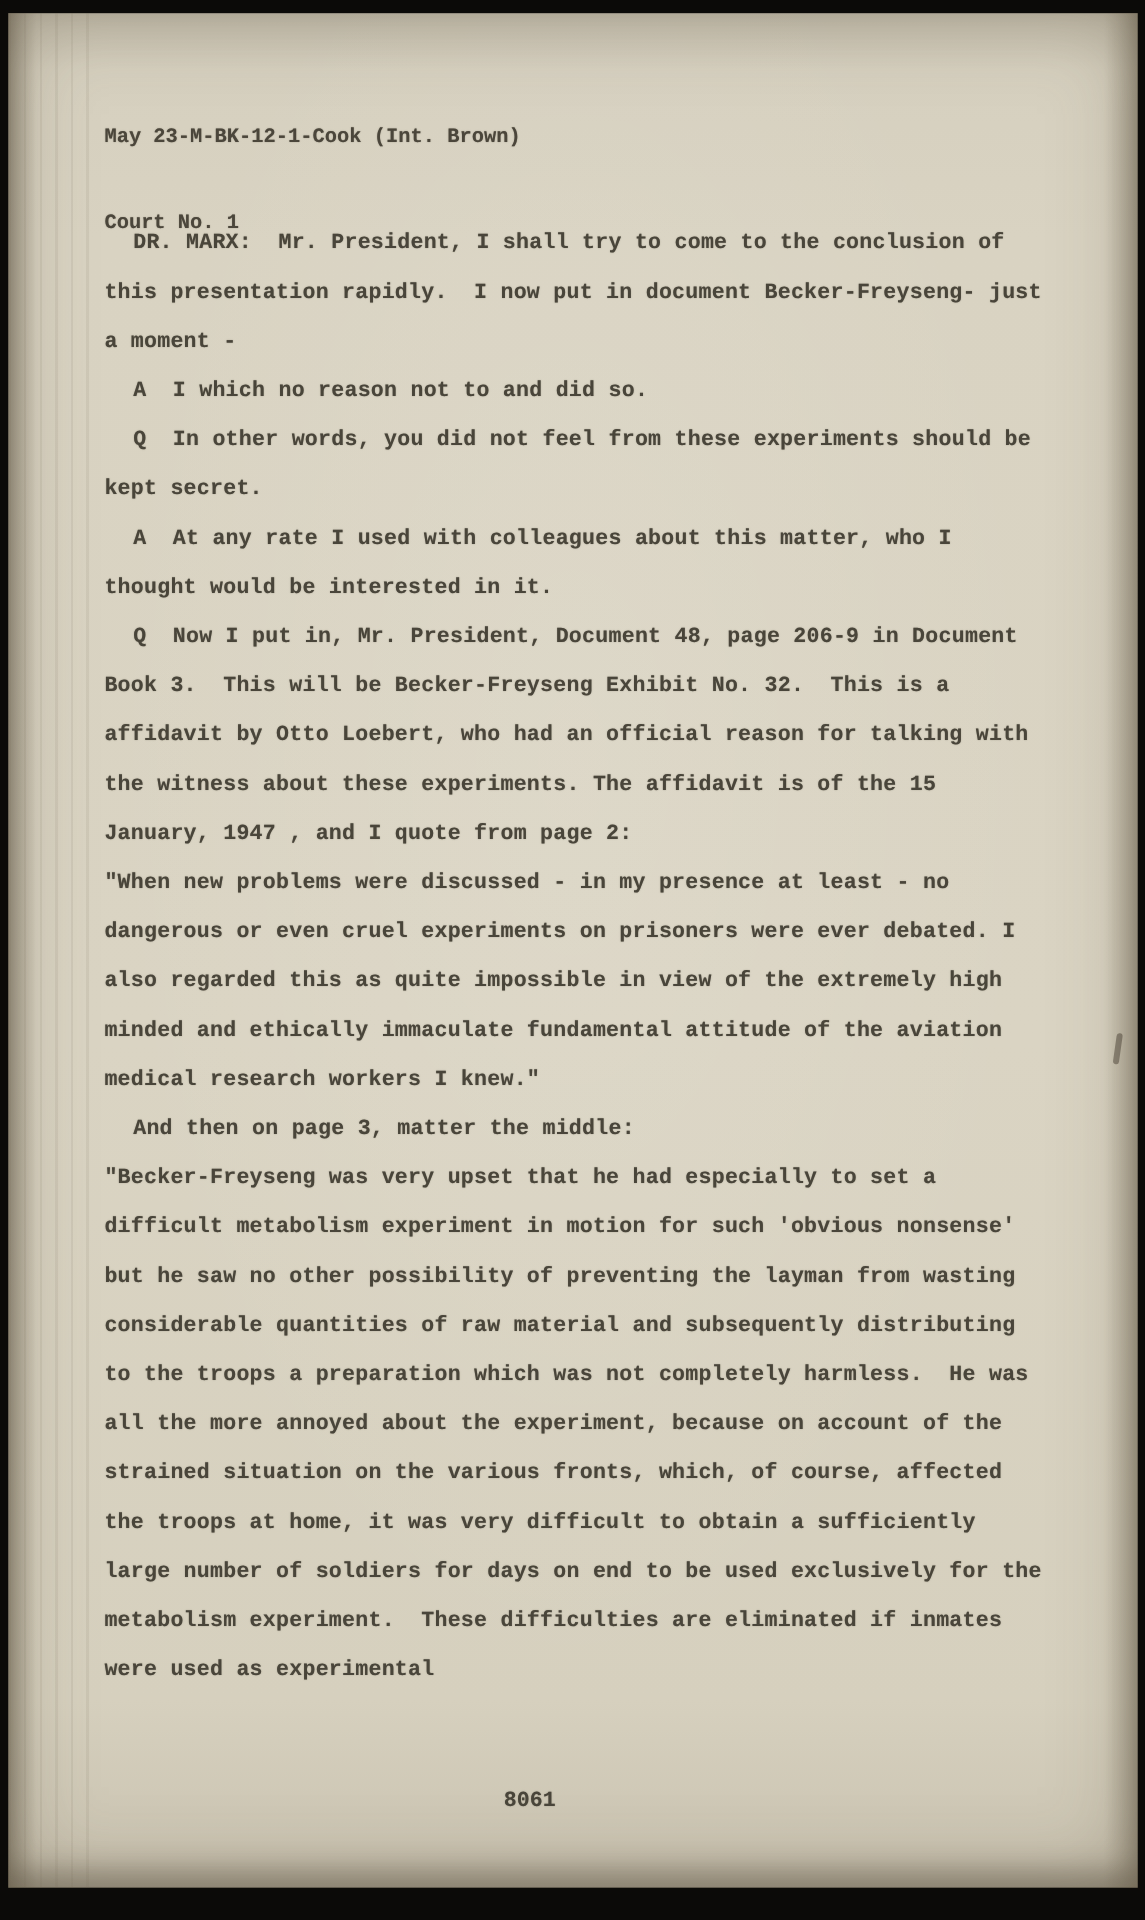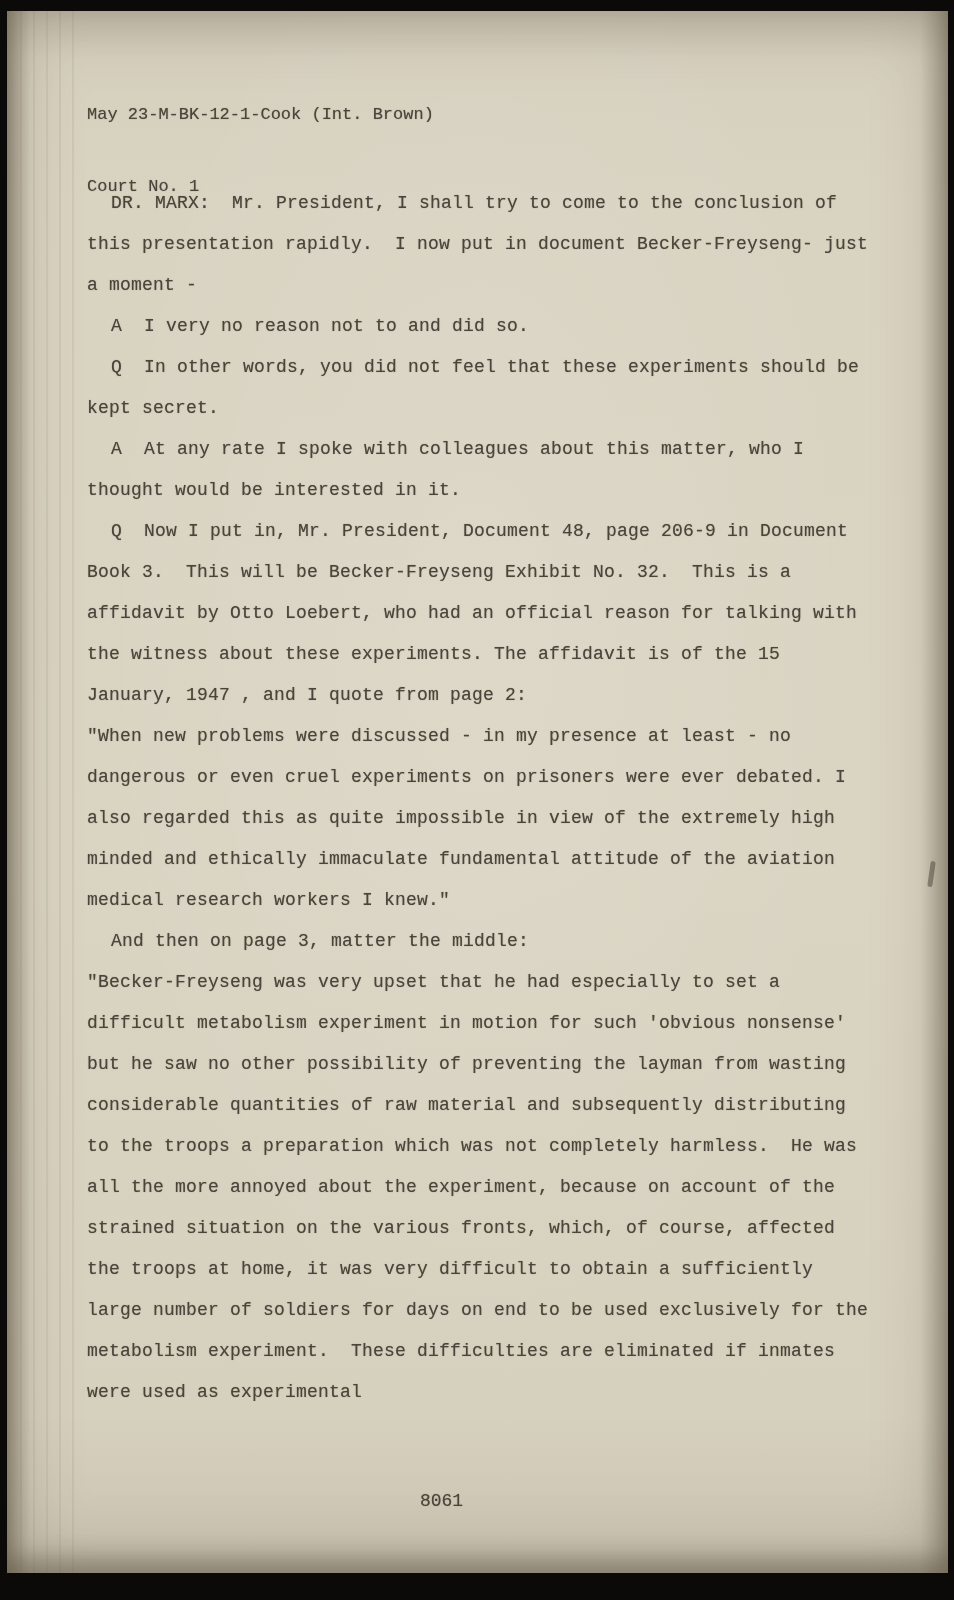--- a/index.html
+++ b/index.html
@@ -18,20 +18,21 @@
     position: absolute;
     left: 7px;
     right: 6px;
     top: 11px;
     bottom: 27px;
     background:
       radial-gradient(ellipse at 50% 40%, rgba(255,255,250,0.10) 0%, rgba(0,0,0,0) 60%),
       linear-gradient(90deg, rgba(95,85,65,0.35) 0%, rgba(0,0,0,0) 2.5%, rgba(0,0,0,0) 97%, rgba(95,85,65,0.30) 100%),
       linear-gradient(180deg, #c9c3b2 0%, #d6d0bf 3%, #d9d3c2 12%, #dad4c3 55%, #d6d0be 90%, #c9c2b0 100%);
     box-shadow: inset 0 0 70px rgba(80,70,50,0.35), inset 0 -14px 22px rgba(60,52,38,0.35);
+    font-weight: bold;
   }
   
   .scan-page::before {
     content: "";
     position: absolute;
     left: 0; top: 0; bottom: 0;
     width: 70px;
     background: repeating-linear-gradient(
       90deg,
       rgba(110,100,80,0.10) 0px,
@@ -96,23 +97,23 @@
 
 <div class="scan-page">
 
   <div class="doc-header">
     <div>May 23-M-BK-12-1-Cook (Int. Brown)</div>
     <div>Court No. 1</div>
   </div>
 
   <div class="doc-body">
     <p>DR. MARX:  Mr. President, I shall try to come to the conclusion of this presentation rapidly.  I now put in document Becker-Freyseng- just a moment -</p>
-    <p>A  I very no reason not to and did so.</p>
-    <p>Q  In other words, you did not feel that these experiments should be kept secret.</p>
-    <p>A  At any rate I spoke with colleagues about this matter, who I thought would be interested in it.</p>
+    <p>A  I which no reason not to and did so.</p>
+    <p>Q  In other words, you did not feel from these experiments should be kept secret.</p>
+    <p>A  At any rate I used with colleagues about this matter, who I thought would be interested in it.</p>
     <p>Q  Now I put in, Mr. President, Document 48, page 206-9 in Document Book 3.  This will be Becker-Freyseng Exhibit No. 32.  This is a  affidavit by Otto Loebert, who had an official reason for talking with the witness about these experiments. The affidavit is of the 15 January, 1947 , and I quote from page 2:</p>
     <p class="no-indent">"When new problems were discussed - in my presence at least - no dangerous or even cruel experiments on prisoners were ever debated. I also regarded this as quite impossible in view of the extremely high minded and ethically immaculate fundamental attitude of the aviation medical research workers I knew."</p>
     <p>And then on page 3, matter the middle:</p>
     <p class="no-indent">"Becker-Freyseng was very upset that he had especially to set a difficult metabolism experiment in motion for such 'obvious nonsense' but he saw no other possibility of preventing the layman from wasting considerable quantities of raw material and subsequently distributing to the troops a preparation which was not completely harmless.  He was all the more annoyed about the experiment, because on account of the strained situation on the various fronts, which, of course, affected the troops at home, it was very difficult to obtain a sufficiently large number of soldiers for days on end to be used exclusively for the metabolism experiment.  These difficulties are eliminated if inmates were used as experimental</p>
   </div>
 
   <div class="page-number">8061</div>
 
 </div>
 

